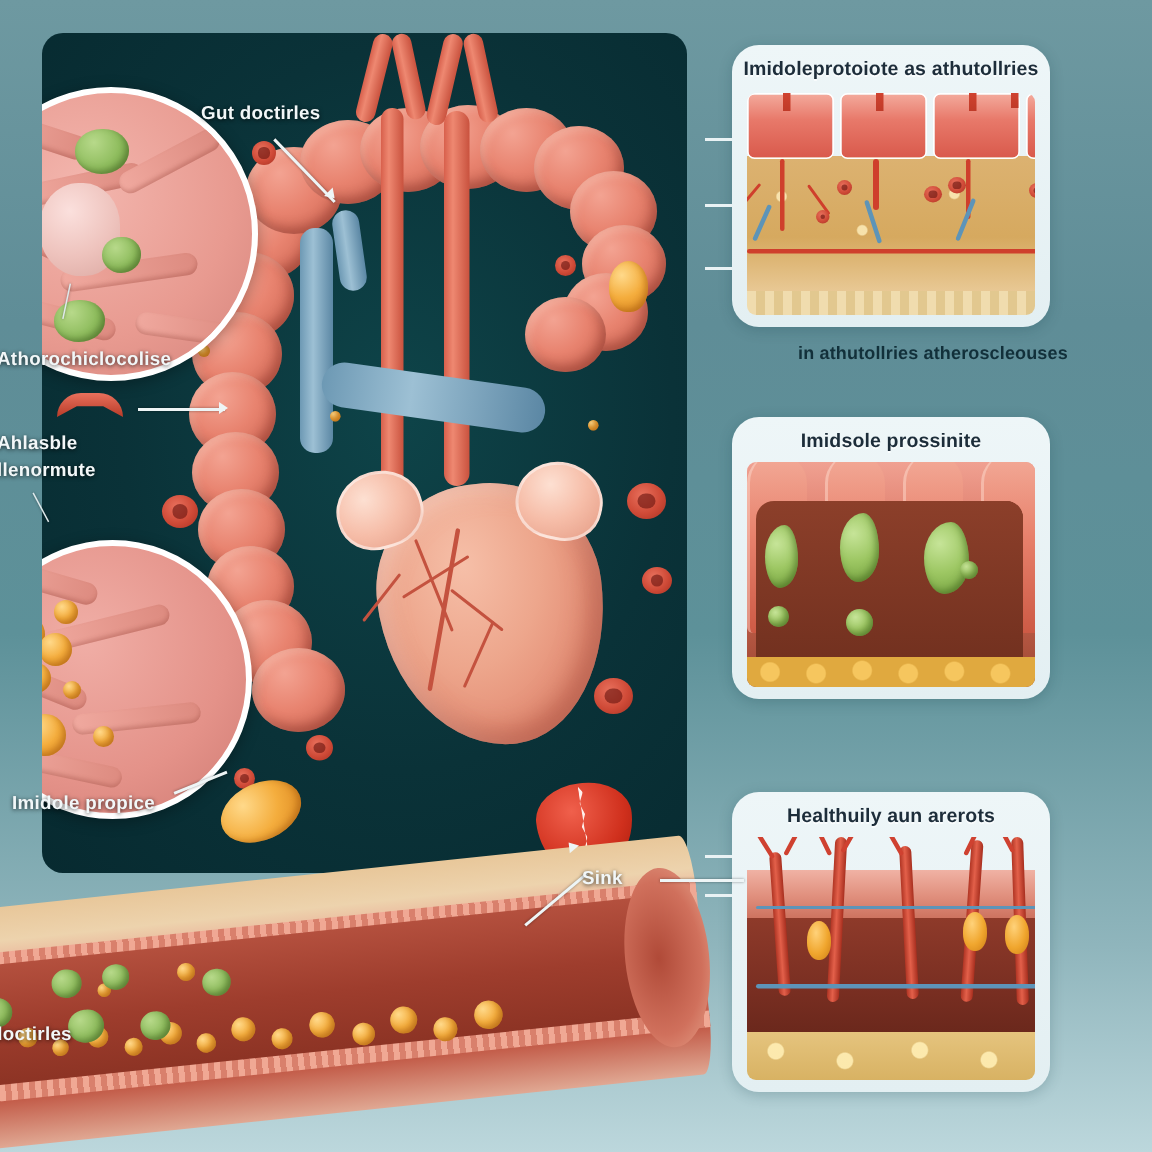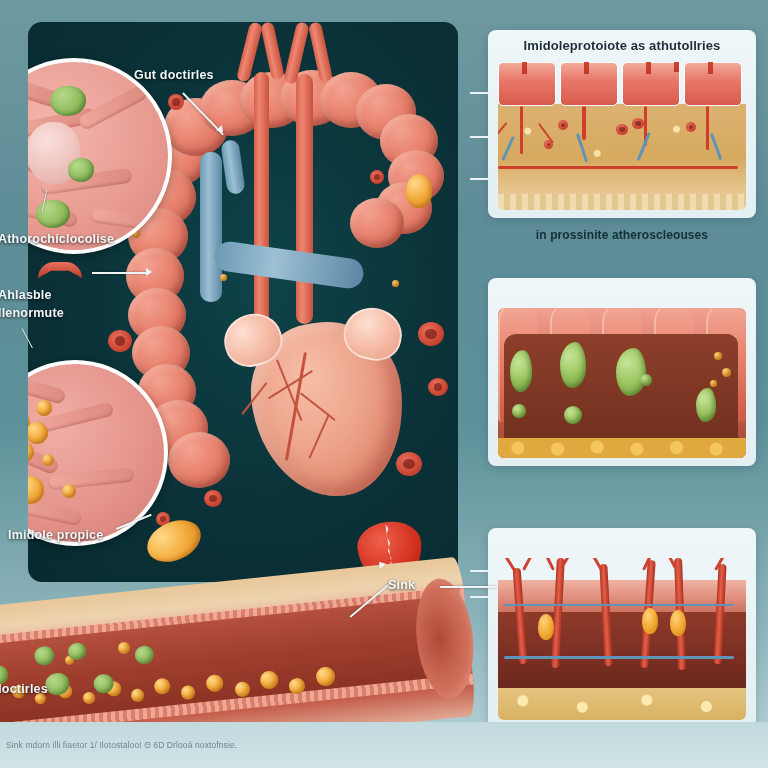--- a/index.html
+++ b/index.html
@@ -130,23 +130,23 @@
   .vessel-cap {
     position: absolute; right: -4px; top: 20px;
     width: 56px; height: 120px;
     background: radial-gradient(ellipse at 40% 50%, #b04a38 0%, #d0705c 60%, #e9a78f 100%);
     border-radius: 50%;
   }
 
   
   .panel {
     position: absolute; left: 488px;
-    width: 268px;
+    width: 212px;
     background: linear-gradient(180deg,#eef6f8 0%,#e3eff2 100%);
-    border-radius: 8px;
+    border-radius: 18px;
     box-shadow: 0 2px 9px rgba(20,60,70,.22);
     overflow: hidden;
   }
   .panel-title {
     position: absolute; left: 0; right: 0; top: 8px;
     text-align: center;
     font-size: 13px; font-weight: bold; color: #1d2d3a;
     letter-spacing: .1px;
     z-index: 6;
     text-shadow: 0 1px 0 rgba(255,255,255,.7);
@@ -470,23 +470,24 @@
       <div class="vessel-blue" style="left:212px;top:72px;width:2.5px;height:28px;transform:rotate(-20deg);"></div>
       <div class="rbc" style="left:60px;top:58px;width:10px;height:10px;"></div>
       <div class="rbc" style="left:118px;top:62px;width:12px;height:11px;"></div>
       <div class="rbc" style="left:134px;top:56px;width:12px;height:11px;"></div>
       <div class="rbc" style="left:188px;top:60px;width:10px;height:10px;"></div>
       <div class="rbc" style="left:46px;top:78px;width:9px;height:9px;"></div>
     </div>
   </div>
 
   <div style="position:absolute;left:488px;top:228px;width:268px;text-align:center;
-              font-size:12px;font-weight:bold;color:#12303a;letter-spacing:.1px;">in prossinite atheroscleouses</div>
+              font-size:12px;font-weight:bold;color:#12303a;letter-spacing:.1px;">in athutollries atheroscleouses</div>
 
   <div class="panel p2">
+    <div class="panel-title">Imidsole prossinite</div>
     <div class="panel-art">
       <div class="villus" style="left:0px;"></div>
       <div class="villus" style="left:52px;"></div>
       <div class="villus" style="left:104px;"></div>
       <div class="villus" style="left:156px;"></div>
       <div class="villus" style="left:208px;"></div>
       <div class="villus-core" style="left:6px;"></div>
       <div class="villus-core" style="left:58px;"></div>
       <div class="villus-core" style="left:110px;"></div>
       <div class="villus-core" style="left:162px;"></div>
@@ -498,20 +499,21 @@
       <div class="bact-blob" style="left:66px;top:98px;width:18px;height:18px;border-radius:50%;"></div>
       <div class="bact-blob" style="left:142px;top:66px;width:12px;height:12px;border-radius:50%;"></div>
       <div class="lipid-orange" style="left:216px;top:44px;width:8px;height:8px;"></div>
       <div class="lipid-orange" style="left:224px;top:60px;width:9px;height:9px;"></div>
       <div class="lipid-orange" style="left:212px;top:72px;width:7px;height:7px;"></div>
       <div class="gold-base"></div>
     </div>
   </div>
 
   <div class="panel p3">
+    <div class="panel-title">Healthuily aun arerots</div>
     <div class="panel-art">
       <div class="skin-top"></div>
       <div class="dermis"></div>
       <div class="fat-layer"></div>
       <div class="artery-stem" style="left:18px;top:10px;height:96px;transform:rotate(-4deg);"></div>
       <div class="artery-stem" style="left:56px;top:0px;height:110px;transform:rotate(3deg);"></div>
       <div class="artery-stem" style="left:104px;top:6px;height:102px;transform:rotate(-3deg);"></div>
       <div class="artery-stem" style="left:146px;top:2px;height:108px;transform:rotate(4deg);"></div>
       <div class="artery-stem" style="left:178px;top:0px;height:112px;transform:rotate(-2deg);"></div>
       <div class="artery-stem" style="left:218px;top:6px;height:100px;transform:rotate(3deg);"></div>
@@ -558,17 +560,14 @@
   <div class="label" style="left:8px;top:528px;">Imidole propice</div>
   <div class="leader" style="left:116px;top:528px;width:38px;transform:rotate(-22deg);"></div>
 
   <div class="label" style="left:388px;top:578px;">Sink</div>
   <div class="leader" style="left:440px;top:586px;width:56px;"></div>
   <div class="leader" style="left:350px;top:616px;width:54px;transform:rotate(-40deg);"></div>
   <div class="arrow-head" style="left:378px;top:560px;transform:rotate(-130deg);"></div>
 
   <div class="label" style="left:-6px;top:682px;">doctirles</div>
 
-  <div class="footer">
-    <div class="footer-text">Sink mdorn illi fiaetor  1/ Ilotostaloo! Θ 6D Drlooá noxtofnsie.</div>
-  </div>
 
 </div>
 
 </body></html>

